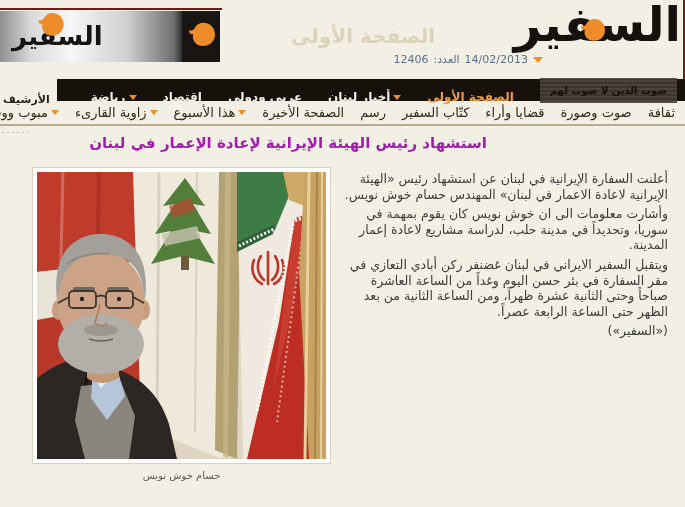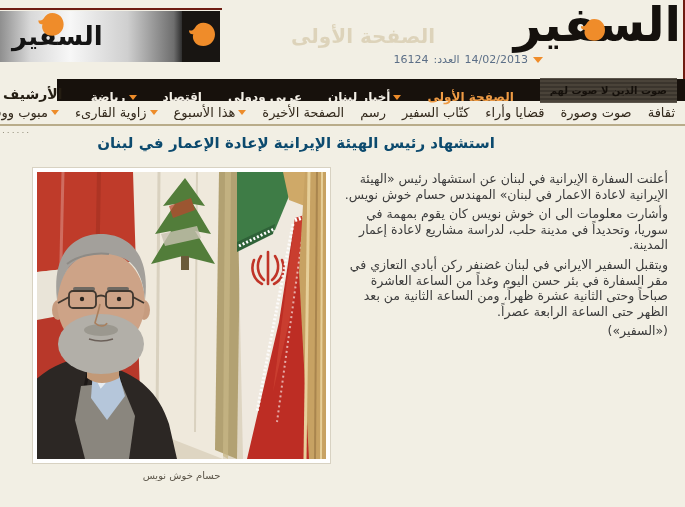--- a/index.html
+++ b/index.html
@@ -25,30 +25,30 @@
   .tri-down{width:0;height:0;border-left:5px solid transparent;border-right:5px solid transparent;border-top:6px solid #ef8c2a;display:inline-block;}
   
   .nav1{position:absolute;left:57px;right:0;top:79px;height:22px;background:#17110c;
     display:flex;flex-direction:row-reverse;align-items:center;gap:26px;padding-right:8px;}
   .nav1 .item{color:#f3efe6;font-size:12px;font-weight:bold;white-space:nowrap;display:flex;align-items:center;gap:3px;direction:rtl;cursor:pointer;margin-top:14px;}
   .nav1 .item .tri{width:0;height:0;border-left:4px solid transparent;border-right:4px solid transparent;border-top:5px solid #ed8c2a;}
   .nav1 .active{color:#ef9b44;}
   .slogan-box{background:#433d35;color:#15100b;font-size:10px;font-weight:bold;padding:6px 10px;
     border-top:1px solid #5c554b;border-bottom:1px solid #5c554b;white-space:nowrap;
     background-image:repeating-linear-gradient(0deg,#4a4339 0 2px,#3b352d 2px 4px);}
-  .archive{position:absolute;left:3px;top:86px;font-size:14px;font-weight:bold;color:#241d12;cursor:pointer;}
+  .archive{position:absolute;left:3px;top:93px;font-size:11px;font-weight:bold;color:#241d12;cursor:pointer;}
   
   .nav2{position:absolute;left:0;right:0;top:101px;height:23px;border-bottom:2px solid #b9ac8a;
     display:flex;flex-direction:row-reverse;align-items:center;gap:16px;padding:0 10px;}
   .nav2 .item{font-size:13px;color:#33291c;white-space:nowrap;display:flex;align-items:center;gap:3px;direction:rtl;cursor:pointer;}
   .nav2 .item .tri{width:0;height:0;border-left:4px solid transparent;border-right:4px solid transparent;border-top:5px solid #ed8c2a;}
   .dots{position:absolute;left:2px;top:125px;font-size:9px;color:#8f8a76;letter-spacing:2px;}
   
-  .title{position:absolute;left:56px;top:134px;width:480px;text-align:center;
-    font-size:15px;font-weight:bold;color:#0c4a6e;direction:rtl;}
+  .title{position:absolute;left:48px;top:134px;width:480px;text-align:center;
+    font-size:15px;font-weight:bold;color:#a21caf;direction:rtl;}
   .photo-frame{position:absolute;left:33px;top:168px;width:289px;height:287px;background:#fff;padding:4px;
     box-shadow:0 0 0 1px #d8d2c2;}
   .caption{position:absolute;left:33px;top:470px;width:297px;text-align:center;font-size:10px;color:#5c564a;direction:rtl;}
   .body-text{position:absolute;right:13px;top:167px;width:336px;direction:rtl;text-align:right;
     font-size:12.5px;line-height:15.6px;color:#3c3c3c;}
   .body-text p{margin:4px;}
 </style>
 </head>
 <body>
 
@@ -77,21 +77,21 @@
     <svg width="26" height="24" viewBox="0 0 24 22">
         <path fill="#ef8c2a" d="M14 0c6 0 10 4.5 10 10s-4 10-10 10c-3 0-5.3-1-6.8-2.6C5.8 15.8 4.4 13 5.4 10 3 10 1.4 8.4 1.9 6.4 3.9 7 5.4 6.4 6.4 4.9 8.4 1.4 11 0 14 0z"></path>
       </svg>
   </span>
 </div>
 
 <div class="date-row">
   <span class="tri-down"></span>
   <span>14/02/2013</span>
   <span>العدد:</span>
-  <span>16124</span>
+  <span>12406</span>
 </div>
 
 <div class="nav1">
   <span class="slogan-box">صوت الذين لا صوت لهم</span>
   <span class="item active">
       <span>الصفحة الأولى</span>
     </span>
   <span class="item">
       <span class="tri"></span>
       <span>أخبار لبنان</span>

